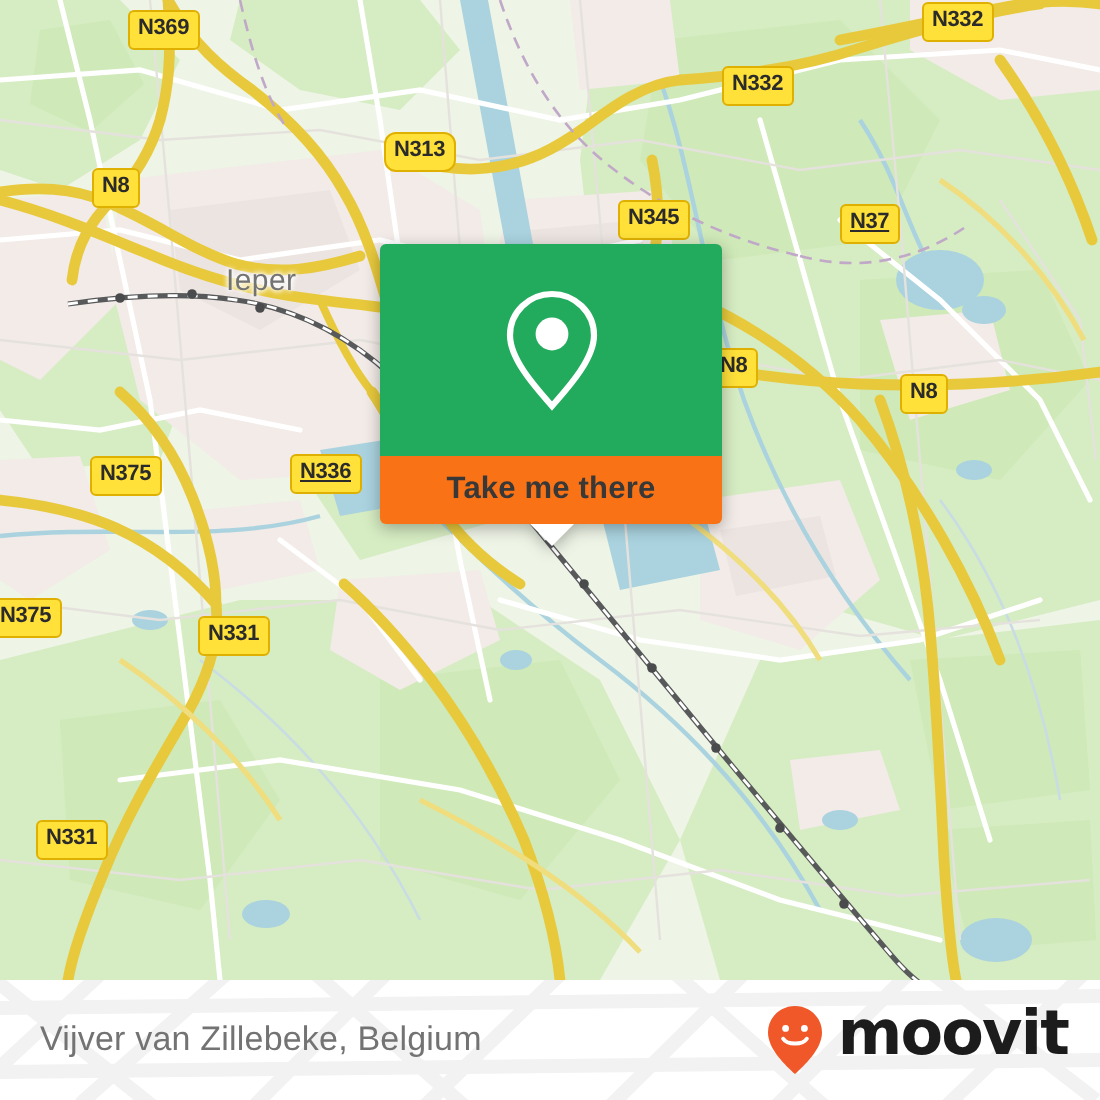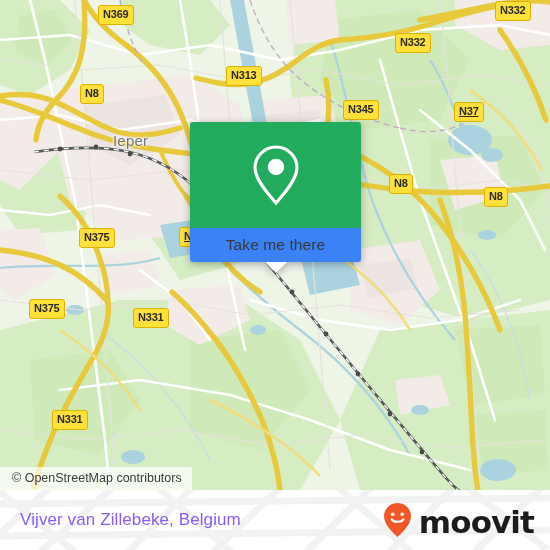--- a/index.html
+++ b/index.html
@@ -27,21 +27,20 @@
     border: 1.4px solid #e0b000;
     border-radius: 3px;
     color: #2b2b2b;
     font-size: 11px;
     font-weight: bold;
     line-height: 1;
     padding: 3px 4px 4px 4px;
     letter-spacing: -0.2px;
     white-space: nowrap;
     font-family: "Liberation Sans", sans-serif;
-    margin-left: 34px;
   }
 
   
   .city-label {
     position: absolute;
     color: #737373;
     font-size: 15px;
     letter-spacing: .2px;
     text-shadow: 0 0 3px #fff, 0 0 3px #fff, 0 0 2px #fff;
     white-space: nowrap;
@@ -65,25 +64,26 @@
     width: 171px;
     filter: drop-shadow(0 2px 4px rgba(0,0,0,0.30));
   }
   .callout-top {
     background: #22ab5c;
     height: 106px;
     border-radius: 3px 3px 0 0;
     display: flex; align-items: center; justify-content: center;
   }
   .callout-bottom {
-    background: #3b82f6;
+    background: #f97316;
     height: 34px;
     border-radius: 0 0 3px 3px;
     display: flex; align-items: center; justify-content: center;
     position: relative;
+    font-weight: bold;
   }
   .callout-bottom .cta {
     color: #383838;
     font-size: 15.5px;
     letter-spacing: .1px;
     white-space: nowrap;
   }
   .callout-tail {
     position: absolute;
     left: 50%; margin-left: -11px; top: 100%;
@@ -99,31 +99,31 @@
     left: 0; top: 490px;
     width: 550px; height: 60px;
     background: #fefefe;
     overflow: hidden;
   }
   .footer-pattern { position: absolute; left: 0; top: 0; opacity: 1; }
   .footer-title {
     position: absolute;
     left: 20px; top: 50%;
     transform: translateY(-50%);
-    color: #8b5cf6;
+    color: #737373;
     font-size: 17px;
     letter-spacing: .1px;
     white-space: nowrap;
     z-index: 2;
   }
   .brand {
     position: absolute;
     right: 16px; top: 50%;
     transform: translateY(-50%);
-    display: flex; align-items: flex-end; gap: 7px;
+    display: flex; align-items: flex-start; gap: 7px;
     z-index: 2;
   }
   .brand-word {
     color: #1c1c1c;
     font-size: 31px;
     font-weight: bold;
     letter-spacing: -0.9px;
     line-height: 1;
     font-family: "DejaVu Sans", sans-serif;
   }
@@ -300,21 +300,21 @@
       <g fill="none" stroke="#c0a8c8" stroke-width="1.3" stroke-dasharray="6 4">
         <path d="M250,0 C262,36 280,64 306,84 C334,106 366,120 400,128"></path>
         <path d="M400,128 C430,136 458,130 482,114"></path>
         <path d="M120,0 C126,26 132,46 142,62"></path>
       </g>
     </svg>
 
     <div class="city-label" style="left:113px; top:132px;">Ieper</div>
 
     <div class="shield" style="left:64px;  top:5px;">N369</div>
-    <div class="shield" style="left:192px; top:66px;">N313</div>
+    <div class="shield" style="left:192px; top:66px;border-radius:6px;">N313</div>
     <div class="shield" style="left:361px; top:33px;">N332</div>
     <div class="shield" style="left:461px; top:1px;">N332</div>
     <div class="shield" style="left:309px; top:100px;">N345</div>
     <div class="shield" style="left:420px; top:102px;text-decoration:underline;">N37</div>
     <div class="shield" style="left:46px;  top:84px;">N8</div>
     <div class="shield" style="left:355px; top:174px;">N8</div>
     <div class="shield" style="left:450px; top:187px;">N8</div>
     <div class="shield" style="left:145px; top:227px;text-decoration:underline;">N336</div>
     <div class="shield" style="left:45px;  top:228px;">N375</div>
     <div class="shield" style="left:-5px; top:299px;">N375</div>
@@ -327,21 +327,20 @@
           <path d="M26 4 C14.5 4 5 13.2 5 24.6 C5 37.5 20 53 26 60 C32 53 47 37.5 47 24.6 C47 13.2 37.5 4 26 4 Z" fill="none" stroke="#ffffff" stroke-width="3.1"></path>
           <circle cx="26" cy="24" r="8.2" fill="#ffffff"></circle>
         </svg>
       </div>
       <div class="callout-bottom">
         <span class="cta">Take me there</span>
         <span class="callout-tail"></span>
       </div>
     </div>
 
-    <div class="attribution">© OpenStreetMap contributors</div>
   </div>
 
   <div class="footer">
     <svg class="footer-pattern" width="550" height="60" viewBox="0 0 550 60">
       <rect x="0" y="0" width="550" height="60" fill="#ffffff"></rect>
       <g stroke="#f2f2f2" stroke-width="7" fill="none">
         <path d="M-20,62 L60,-12"></path>
         <path d="M40,62 L130,-18"></path>
         <path d="M120,70 L210,-20"></path>
         <path d="M205,70 L300,-22"></path>

